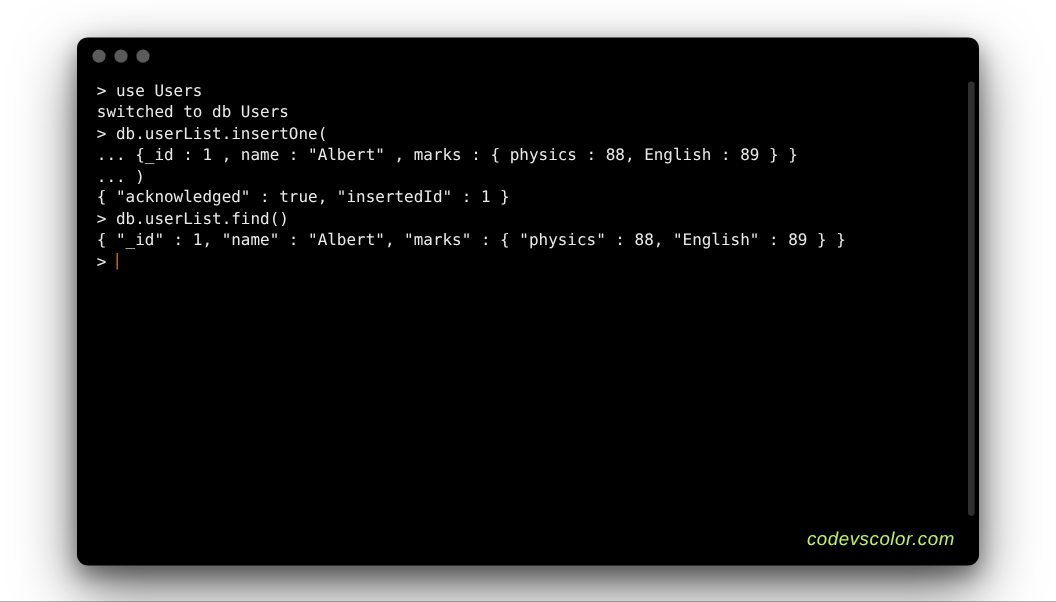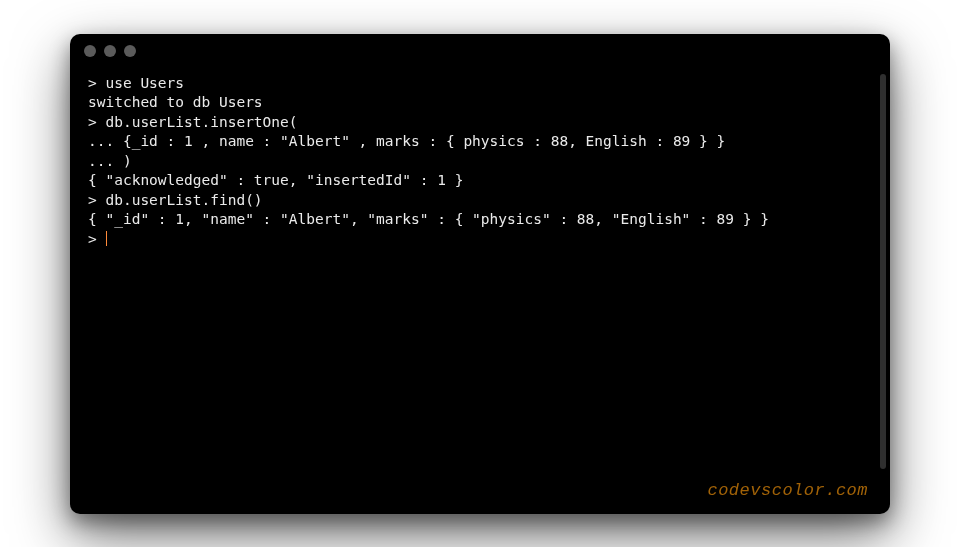--- a/index.html
+++ b/index.html
@@ -59,22 +59,22 @@
     top: 40px;
     width: 6px;
     height: 395px;
     background: #2f2f2f;
     border-radius: 3px;
   }
   .watermark {
     position: absolute;
     right: 22px;
     bottom: 14px;
-    color: #a16207;
-    font-family: Liberation Mono, monospace;
+    color: #bef264;
+    font-family: Liberation Sans, sans-serif;
     font-style: italic;
     font-size: 17px;
     letter-spacing: 0.5px;
   }
 </style>
 </head>
 <body>
 
 <div class="frame">
   <div class="titlebar">

